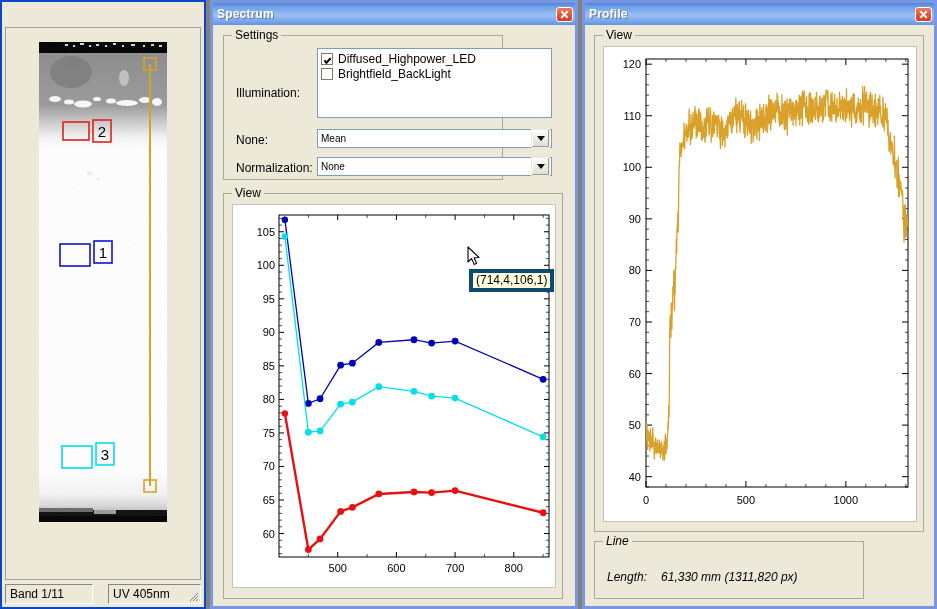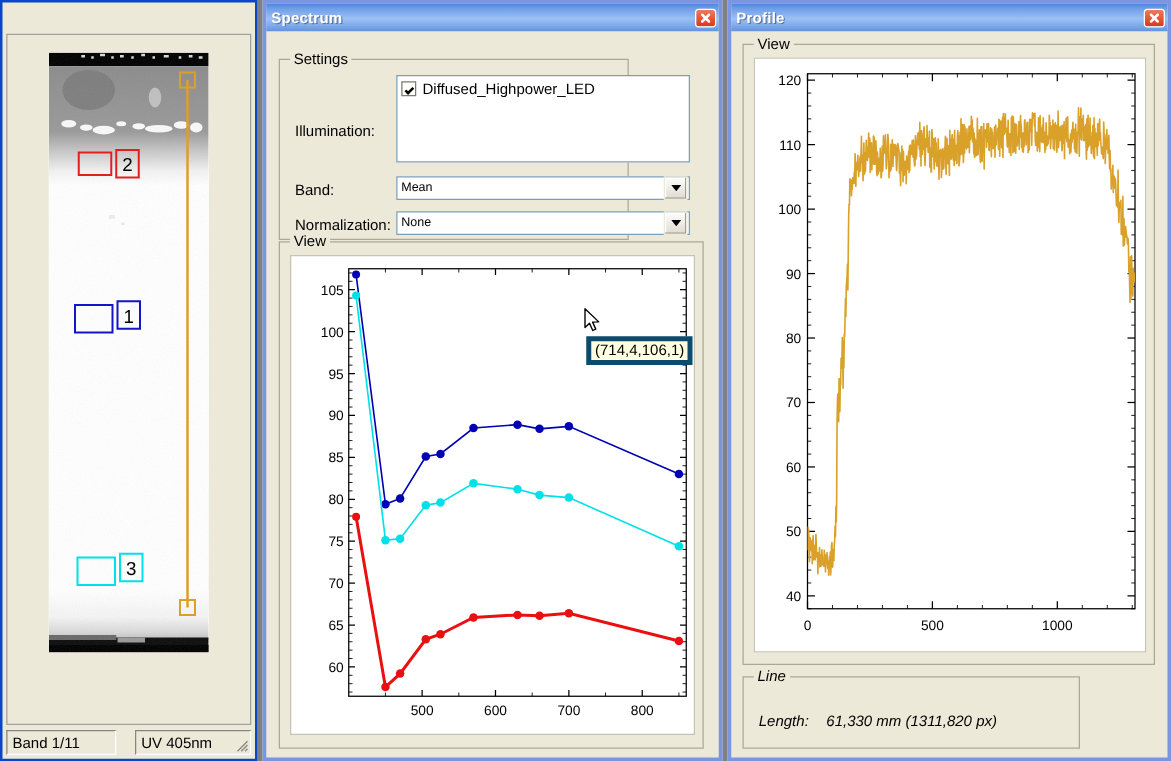--- a/index.html
+++ b/index.html
@@ -240,33 +240,37 @@
   <div class="win" id="winSpectrum">
     <div class="titlebar light">
       <span class="title-text">Spectrum</span>
       <span class="tb-btn close sm">
         <svg width="9" height="9" viewBox="0 0 10 10">
             <path d="M2 2 L8 8 M8 2 L2 8" stroke="#fff" stroke-width="2.2" stroke-linecap="round"></path>
           </svg>
       </span>
     </div>
 
-    <div class="groupbox" style="left:10px;top:44px;width:280px;height:145px;">
+    <div class="groupbox" style="left:10px;top:32px;width:280px;height:145px;">
       <span class="gb-title">Settings</span>
 
       <span class="field-label" style="left:12px;top:50px;">Illumination:</span>
 
       <div class="listbox" style="left:93px;top:12px;width:235px;height:70px;">
         <div class="lb-row">
           <span class="cb checked"></span>
           <span>Diffused_Highpower_LED</span>
         </div>
-      </div>
-
-      <span class="field-label" style="left:12px;top:97px;">Band:</span>
+        <div class="lb-row">
+          <span class="cb"></span>
+          <span>Brightfield_BackLight</span>
+        </div>
+      </div>
+
+      <span class="field-label" style="left:12px;top:97px;">None:</span>
       <div class="combo" style="left:93px;top:93px;width:235px;">
         <span class="val">Mean</span>
         <span class="arrow">
           <svg width="8" height="5" viewBox="0 0 8 5">
               <path d="M0 0 L8 0 L4 5 Z" fill="#000"></path>
             </svg>
         </span>
       </div>
 
       <span class="field-label" style="left:12px;top:125px;">Normalization:</span>

